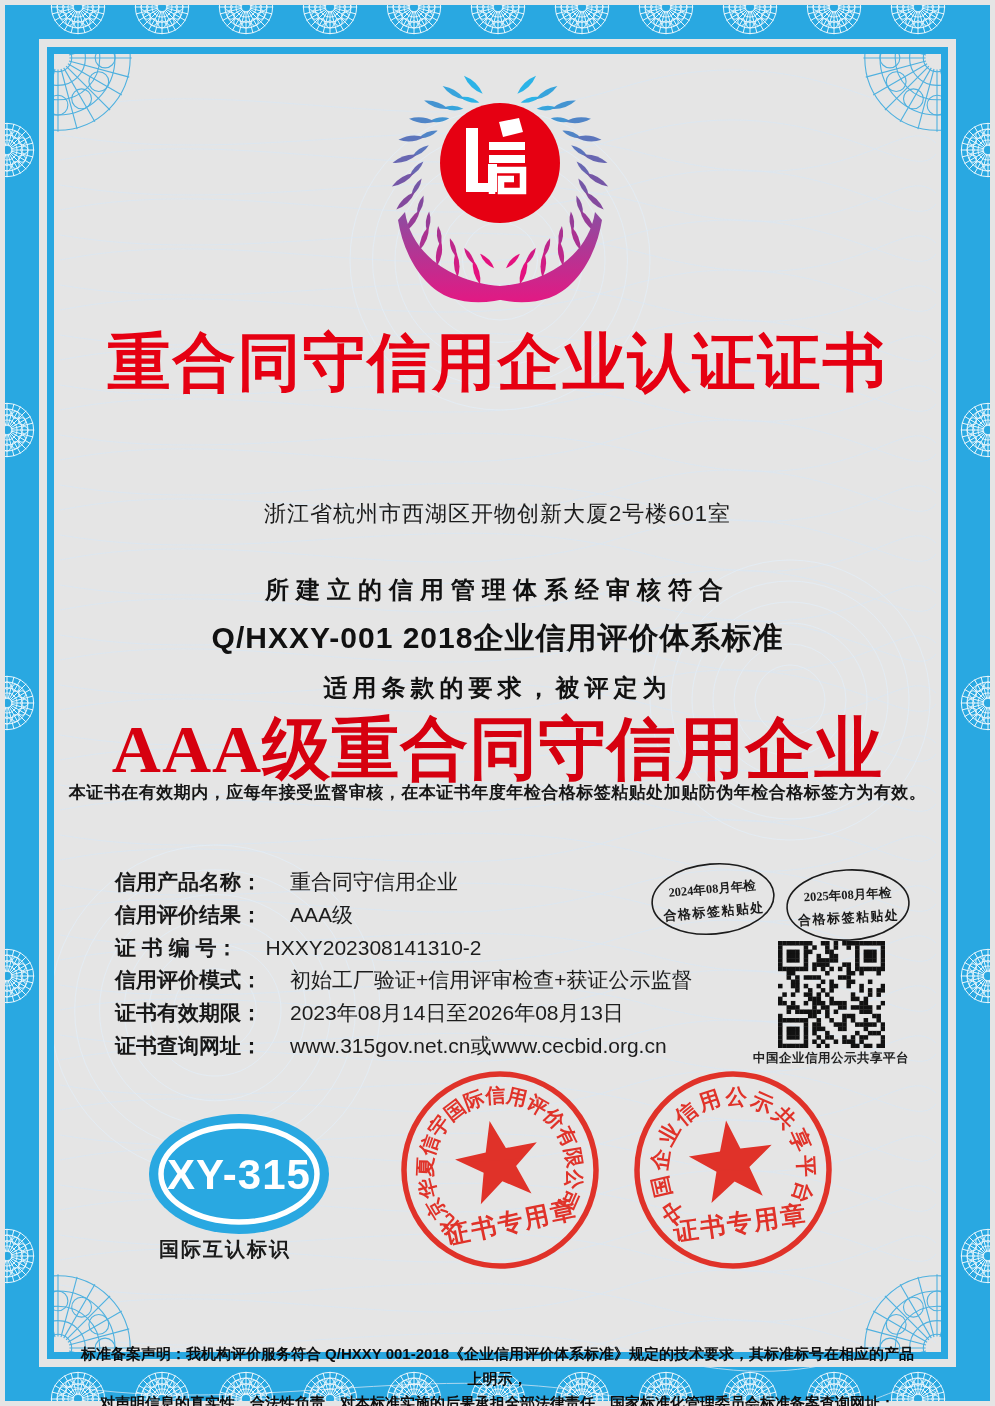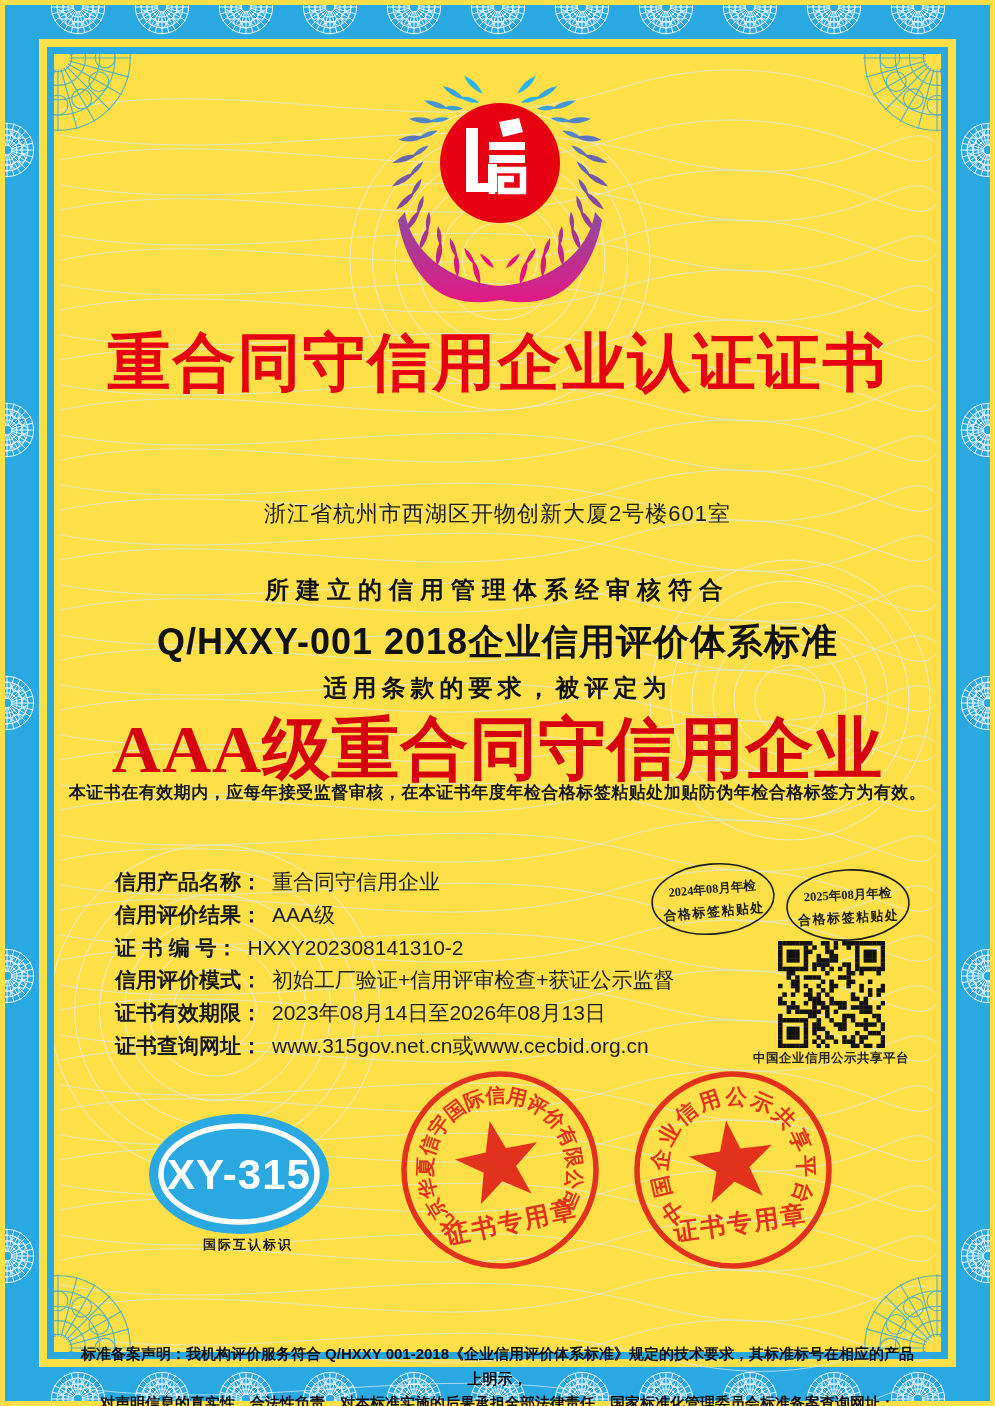--- a/index.html
+++ b/index.html
@@ -1,56 +1,56 @@
 <!DOCTYPE html>
 <html style="--blue: #29a8e1; --title-red: #e60012; --award-red: #d6000f; --stamp-red: #e0251b;"><head>
 <meta charset="utf-8">
 <style>
   html,body{margin:0;padding:0;background:#ffffff;}
   .page{
-    position:relative; width:995px; height:1406px; background:#fde047;
+    position:relative; width:995px; height:1406px; background:#e5e5e5;
     overflow:hidden; font-family:"Liberation Sans","DejaVu Sans",sans-serif;
     color:#111;
   }
   
   .band{position:absolute; left:5px; top:5px; right:5px; bottom:5px;
         border:34px solid var(--blue,#29a8e1); pointer-events:none;}
   .inner-line{position:absolute; left:47px; top:47px; right:47px; bottom:47px;
         border:7px solid var(--blue,#29a8e1); pointer-events:none;}
   .decor{position:absolute; left:0; top:0; pointer-events:none;}
   
   .content{position:absolute; left:54px; top:54px; right:54px; bottom:54px;}
   .abs{position:absolute;}
   .ctr{left:0; right:0; text-align:center;}
   .logo-wrap{position:absolute; left:311px; top:6px; width:270px; height:254px;}
   .title{top:266px; font-size:63px; font-weight:900; letter-spacing:2px;
          color:var(--title-red,#e60012); white-space:nowrap;}
   .company{top:390px; font-size:49px; font-weight:800; letter-spacing:7px; color:#141414; white-space:nowrap;}
   .address{top:445px; font-size:22px; font-weight:500; letter-spacing:1px; color:#1a1a1a;}
   .bline1{top:520px; font-size:24px; font-weight:600; letter-spacing:7px;}
-  .bline2{top:564px; font-size:36px; font-weight:600; letter-spacing:1px;}
+  .bline2{top:564px; font-size:30px; font-weight:600; letter-spacing:1px;}
   .bline3{top:609px; font-size:24px; font-weight:600; letter-spacing:5px;margin-top:9px;}
   .award{top:650px; font-size:68px; font-weight:900; letter-spacing:1px;
          font-family:"Liberation Serif","DejaVu Serif",serif;
          color:var(--award-red,#d6000f); white-space:nowrap;}
   .note{top:727px; font-size:17px; font-weight:600; letter-spacing:0.5px; color:#161616;}
   .fields{position:absolute; left:61px; top:812px;}
   .field-row{display:flex; align-items:center; height:32.7px; font-size:21px; white-space:nowrap;}
-  .field-label{font-weight:800; color:#181818; margin-right:10px;}
+  .field-label{font-weight:800; color:#181818; margin-right:28px;}
   .field-value{font-weight:500; color:#1c1c1c;}
   .seal{position:absolute; width:132px; height:78px;}
   .seal1{left:593px; top:806px; transform:rotate(-5deg);}
   .seal2{left:728px; top:812px; transform:rotate(-3deg);}
   .seal text{fill:#1b1b1b; font-family:"Liberation Serif","DejaVu Serif",serif; font-weight:bold;}
   .qr-wrap{position:absolute; left:724px; top:887px; width:107px; height:107px;}
   .qr-caption{position:absolute; left:684px; top:996px; width:186px; text-align:center;
               font-size:12.5px; font-weight:600; letter-spacing:0.5px; color:#222;}
   .xy-wrap{position:absolute; left:89px; top:1056px; width:192px; height:128px;}
-  .xy-caption{position:absolute; left:98px; top:1182px; width:192px; text-align:center;
-              font-size:13px; font-weight:600; letter-spacing:2px; color:#1a1a1a;}
+  .xy-caption{position:absolute; left:75px; top:1182px; width:192px; text-align:center;
+              font-size:20px; font-weight:600; letter-spacing:2px; color:#1a1a1a;}
   .stamp{position:absolute; width:208px; height:208px; opacity:0.93;}
   .stamp1{left:342px; top:1012px;}
   .stamp2{left:575px; top:1012px;}
   .stamp-fill{fill:var(--stamp-red,#e0251b); font-family:"Liberation Sans","DejaVu Sans",sans-serif;}
   .stamp-stroke{stroke:var(--stamp-red,#e0251b);}
   .footer{position:absolute; left:21px; top:1288px; width:845px; text-align:center;
           font-size:15px; line-height:24.5px; font-weight:700; color:#0d0d0d;}
   .xy-text{fill:#ffffff; font-weight:800; letter-spacing:1px;
            font-family:"Liberation Sans","DejaVu Sans",sans-serif;}
 </style>

